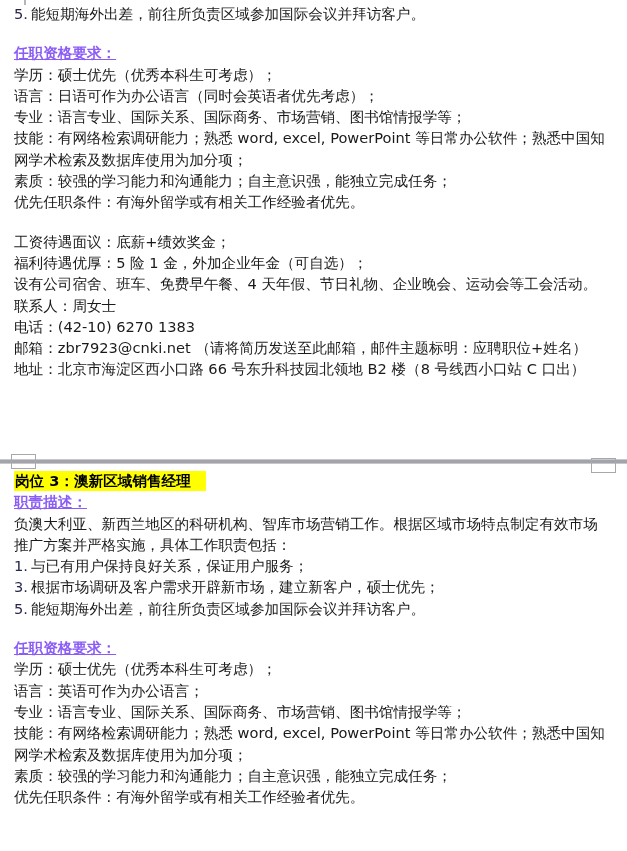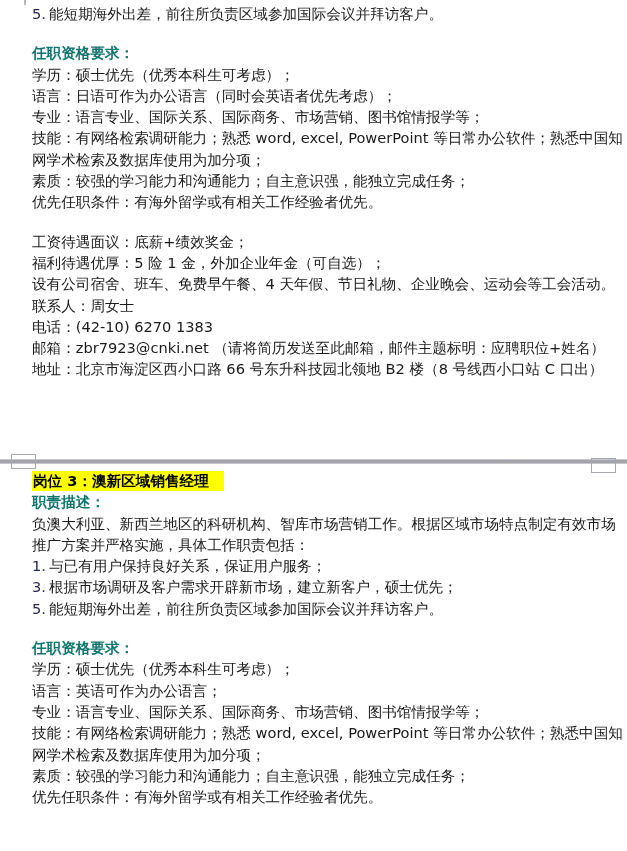--- a/index.html
+++ b/index.html
@@ -13,30 +13,31 @@
     height: 851px;
     background: #ffffff;
     overflow: hidden;
     font-family: "DejaVu Sans", "Liberation Sans", sans-serif;
     font-size: 14.6px;
     line-height: 21.3px;
     color: #1a1a1a;
   }
   .page-content {
     position: absolute;
-    left: 32px;
+    left: 14px;
     width: 592px;
   }
   .page1 { top: 3px; }
   .page2 { top: 470px; }
   .page-content div { margin: 0; }
   .blank { height: 18px; }
   .hd {
     font-weight: 700;
-    color: #0f766e;
+    color: #8b5cf6;
+    text-decoration: underline;
   }
   .li { white-space: normal; }
   .num {
     display: inline-block;
     width: 17px;
     color: #26264f;
   }
   .job-title-line { margin-bottom: 0; }
   .job-hl {
     font-weight: 700;

